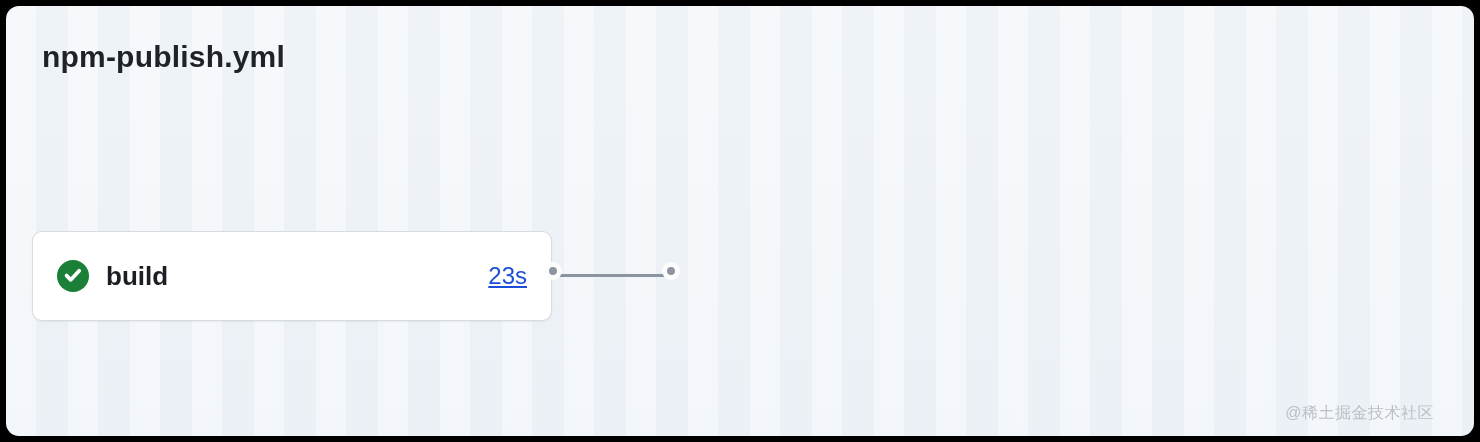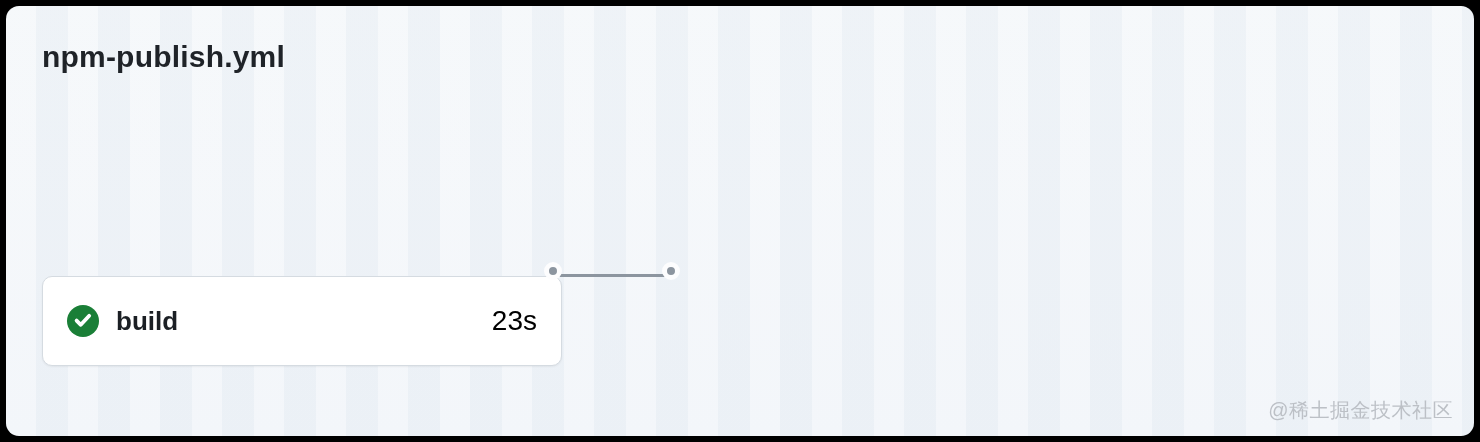--- a/index.html
+++ b/index.html
@@ -58,45 +58,46 @@
     background: #ffffff;
     border: 1px solid #d5dbe1;
     border-radius: 10px;
     box-shadow: 0 1px 2px rgba(27,31,36,0.06);
     display: flex;
     align-items: center;
     padding: 0 24px;
     z-index: 2;
     cursor: pointer;
   }
-  .node-build { left: 36px; margin-top: 45px; }
+  .node-build { left: 26px; }
   .node-publish { left: 668px; }
   .status-icon {
     width: 32px; height: 32px;
     flex: 0 0 auto;
     display: block;
   }
   .job-name {
     margin-left: 17px;
     font-size: 26px;
     font-weight: 700;
     color: #1b1f24;
     white-space: nowrap;
   }
   .spacer { flex: 1; }
   .job-duration {
-    font-size: 28px;
+    font-size: 24px;
     font-weight: 400;
-    color: #000000;
+    color: #1d4ed8;
     white-space: nowrap;
+    text-decoration: underline;
   }
   .watermark {
     position: absolute;
-    right: 21px; bottom: 12px;
-    font-size: 20px;
+    right: 40px; bottom: 12px;
+    font-size: 16px;
     color: #bcc0c6;
     letter-spacing: 0.5px;
     user-select: none;
   }
 </style>
 </head>
 <body>
 
 <div class="canvas">
 

